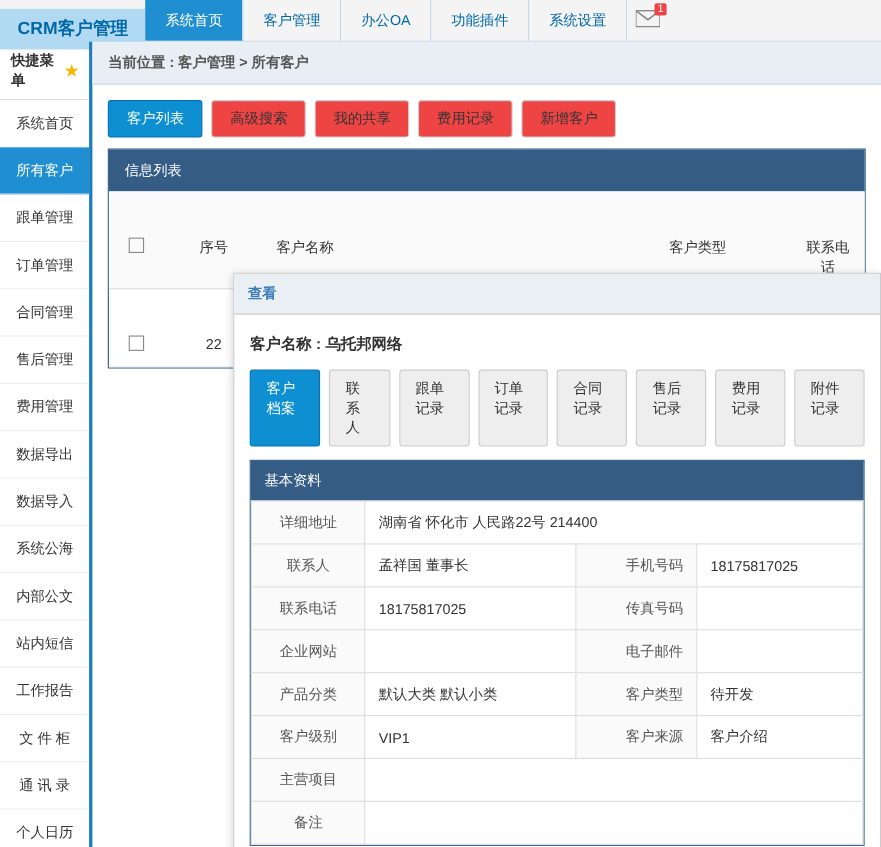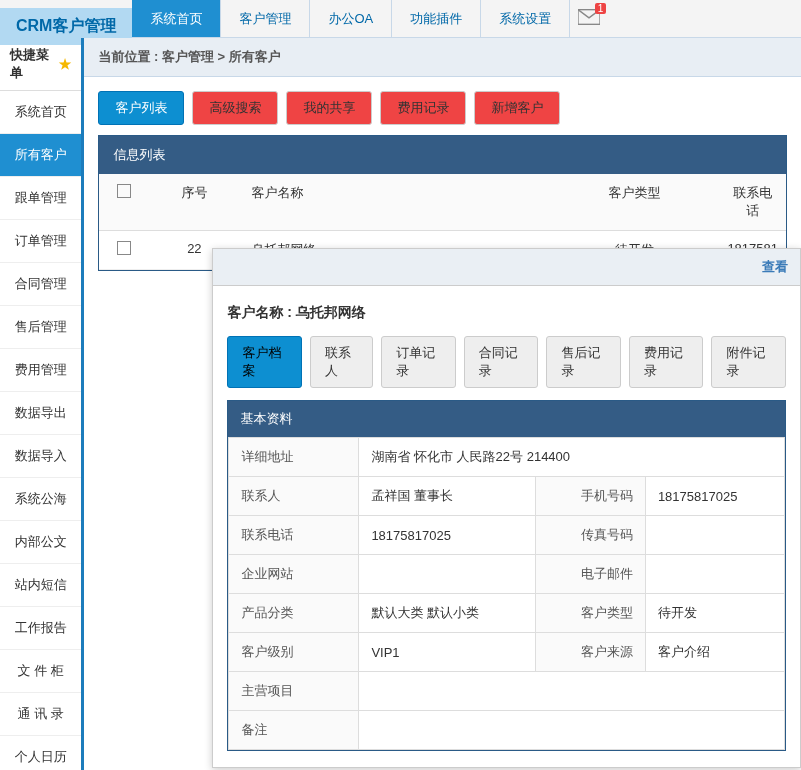--- a/index.html
+++ b/index.html
@@ -24,43 +24,43 @@
     .content { flex: 1; position: relative; }
     .breadcrumb { background: #e8eef4; padding: 10px 14px; font-weight: bold; color: #555; border-bottom: 1px solid #c8d8e8; }
     
     .tabs-row { padding: 14px 14px 10px; display: flex; gap: 8px; }
     .tab-btn { padding: 7px 16px; border: 1px solid #ccc; background: #ef4444; border-radius: 3px; cursor: pointer; font-size: 13px; }
     .tab-btn.active { background: #0d8fd1; border-color: #0072b5; color: #fff; }
     
     .info-panel { margin: 0 14px; border: 1px solid #2a5a86; }
     .info-panel-head { background: #345c85; color: #fff; padding: 10px 14px; }
     .table-head { display: flex; background: #fafafa; border-bottom: 1px solid #ddd; }
-    .th, .td { padding: 10px 8px; text-align: center; }
+    .th, .td { padding: 10px 8px; text-align: center; margin-top: 32px; }
     .col-chk { width: 50px; }
     .col-seq { width: 90px; }
     .col-name { width: 310px; text-align: left; padding-left: 12px; }
     .col-type { width: 170px; }
     .col-phone { flex: 1; }
     .table-row { display: flex; border-bottom: 1px solid #eee; }
     .chk { width: 14px; height: 14px; border: 1px solid #888; display: inline-block; }
     
     .dialog { position: absolute; left: 128px; top: 210px; right: 0; background: #fff; border: 1px solid #ccc; box-shadow: 0 2px 8px rgba(0,0,0,0.2); }
-    .dialog-title { background: #eaeff4; padding: 9px 12px; color: #3b7bb8; font-weight: bold; border-bottom: 1px solid #ccc; text-align: right; }
+    .dialog-title { background: #eaeff4; padding: 9px 12px; color: #3b7bb8; font-weight: bold; border-bottom: 1px solid #ccc; }
     .dialog-body { padding: 12px 14px 16px; }
     .cust-name-row { font-weight: bold; padding: 6px 0 14px; font-size: 14px; }
     
     .dialog-tabs { display: flex; gap: 8px; margin-bottom: 12px; }
     .d-tab { padding: 7px 14px; border: 1px solid #ccc; background: #eee; border-radius: 3px; cursor: pointer; font-size: 13px; }
-    .d-tab.active { background: #0d8fd1; border-color: #0072b5; color: #000000; }
+    .d-tab.active { background: #0d8fd1; border-color: #0072b5; color: #ffffff; }
     
     .detail-panel { border: 1px solid #2a5a86; }
     .detail-head { background: #345c85; color: #fff; padding: 9px 12px; }
     .detail-table { border-collapse: collapse; width: 100%; }
     .detail-table td { border: 1px solid #ddd; padding: 10px 12px; font-size: 13px; }
-    .detail-table td.lbl { width: 130px; text-align: left; background: #fafafa; color: #555; }
+    .detail-table td.lbl { width: 103px; text-align: center; background: #fafafa; color: #555; }
     .detail-table td.lbl2 { width: 110px; text-align: right; background: #fafafa; color: #555; }
   </style>
 </head>
 <body>
 
 <div class="topbar">
   <div class="logo">CRM客户管理</div>
   <div class="topnav">
     <div class="topnav-item active">系统首页</div>
     <div class="topnav-item">客户管理</div>
@@ -136,20 +136,21 @@
     <div class="dialog">
       <div class="dialog-title">查看</div>
       <div class="dialog-body">
         <div class="cust-name-row">
           <span>客户名称 :</span>
           <span>乌托邦网络</span>
         </div>
         <div class="dialog-tabs">
           <div class="d-tab active">客户档案</div>
           <div class="d-tab">联系人</div>
+          <div class="d-tab">跟单记录</div>
           <div class="d-tab">订单记录</div>
           <div class="d-tab">合同记录</div>
           <div class="d-tab">售后记录</div>
           <div class="d-tab">费用记录</div>
           <div class="d-tab">附件记录</div>
         </div>
         <div class="detail-panel">
           <div class="detail-head">基本资料</div>
           <table class="detail-table">
             <tbody>

